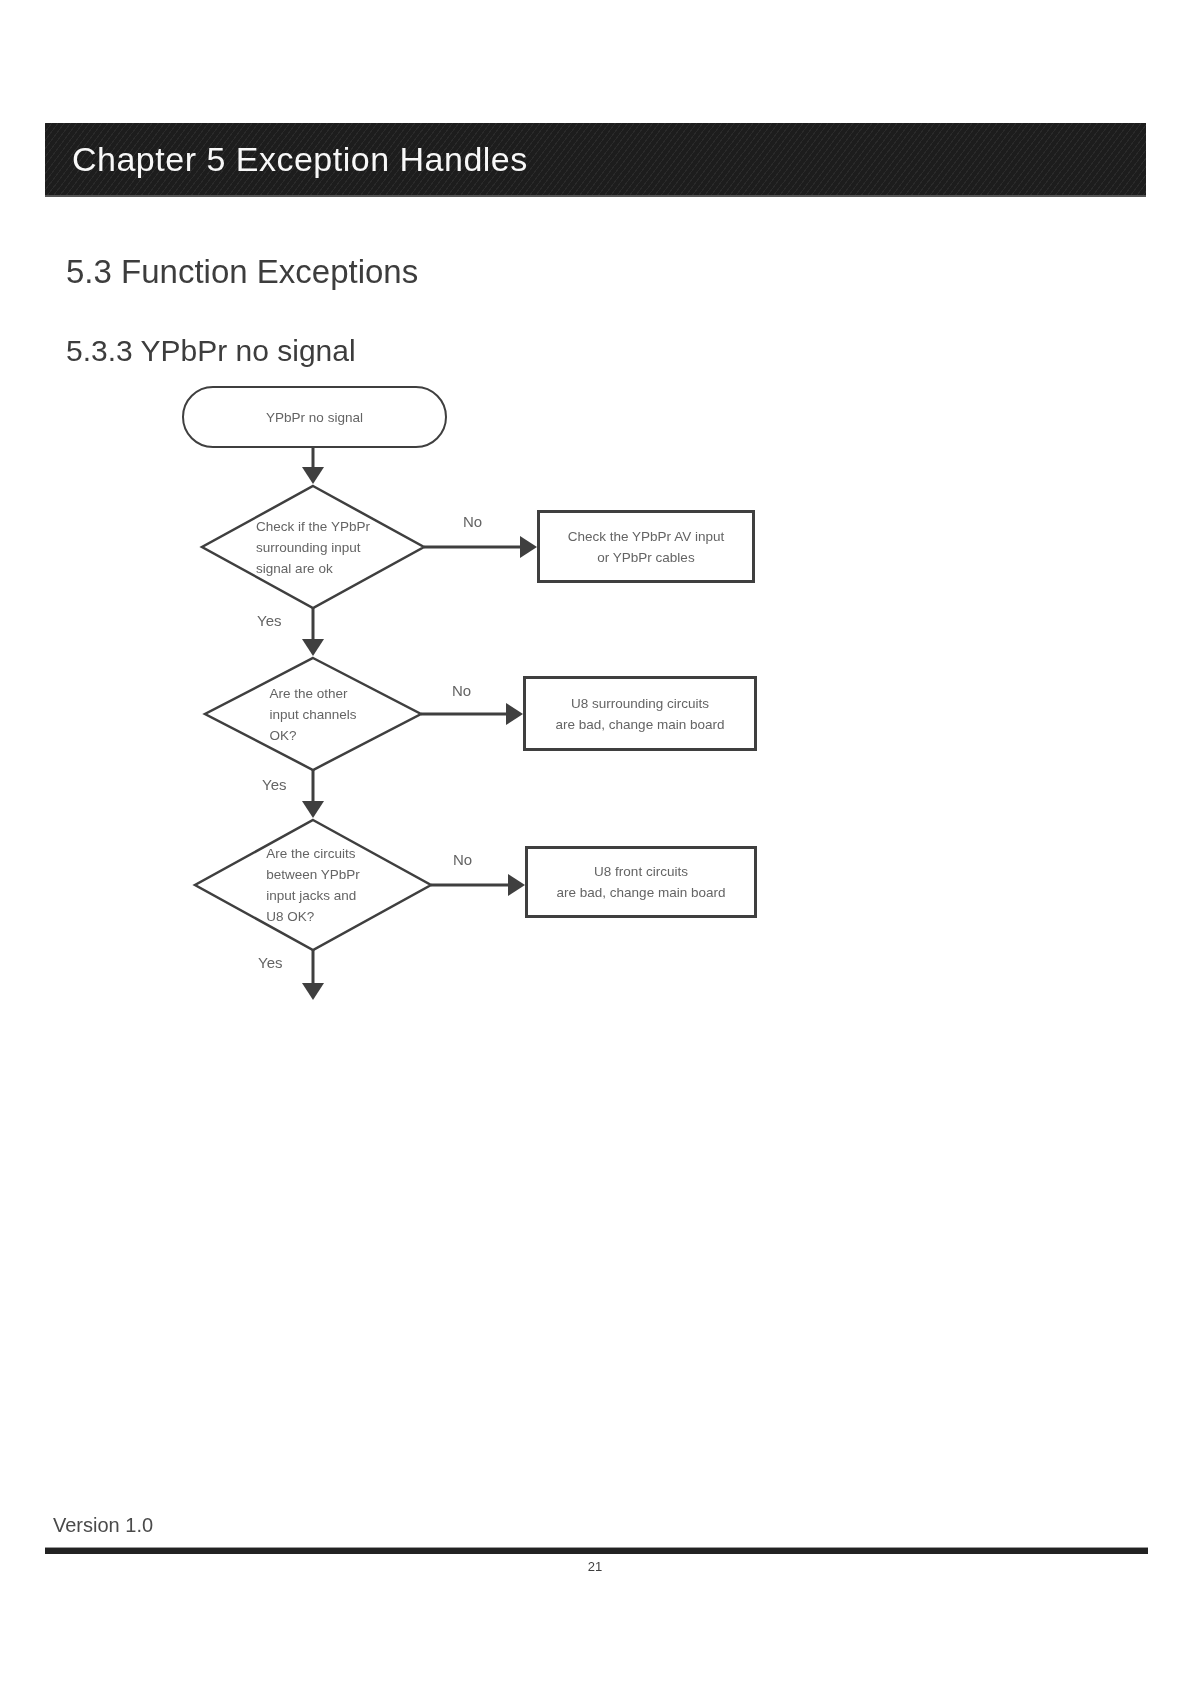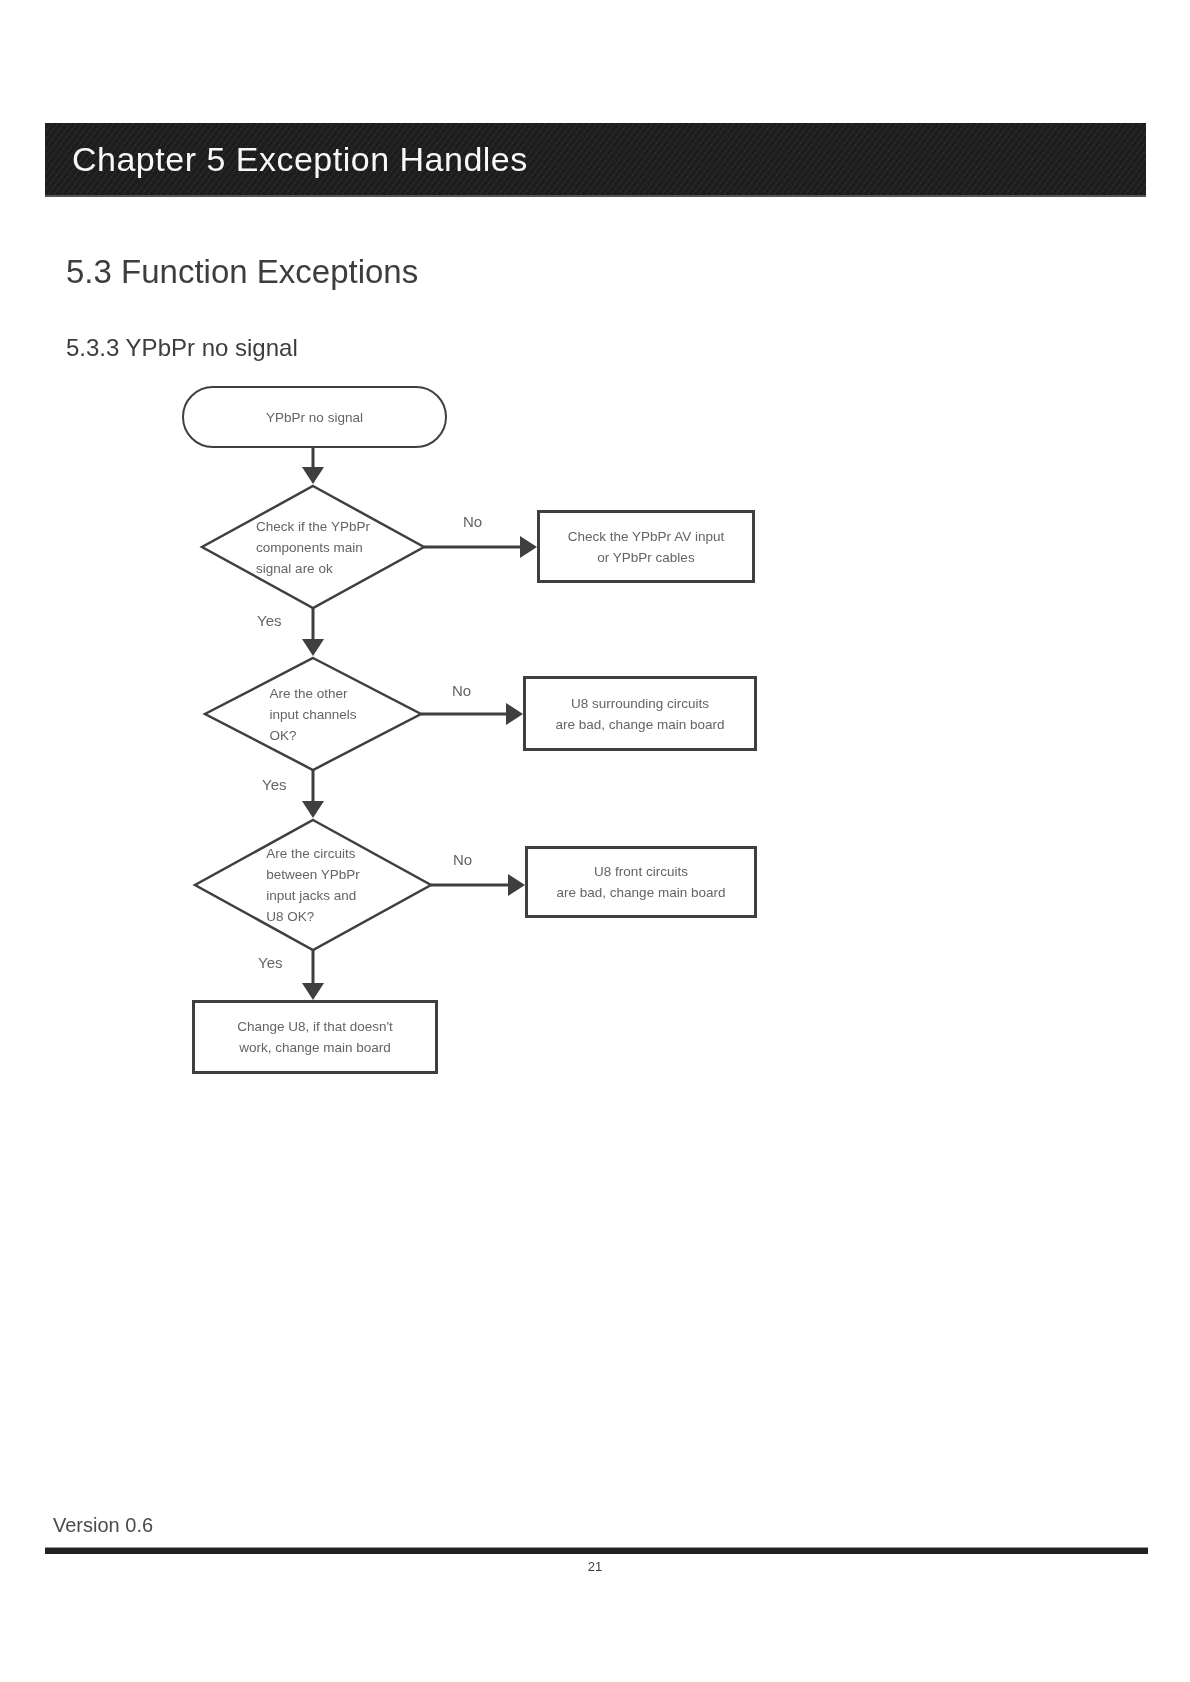--- a/index.html
+++ b/index.html
@@ -29,21 +29,21 @@
   .chapter-bar .chapter-title{
     color:var(--header-text);font-size:34px;font-weight:400;
     padding-left:27px;letter-spacing:0.5px;
   }
   .section-title{
     position:absolute;left:66px;top:250px;
     font-size:33px;font-weight:400;color:var(--heading);
   }
   .subsection-title{
     position:absolute;left:66px;top:331px;
-    font-size:24px;font-weight:400;color:var(--heading);
+    font-size:30px;font-weight:400;color:var(--heading);
   }
   .flowchart{position:absolute;left:0;top:0;width:1190px;height:1190px;padding-left:24px;}
   .flow-svg{position:absolute;left:0;top:0;width:1190px;height:1190px;}
   .node{
     position:absolute;display:flex;align-items:center;justify-content:center;
     text-align:center;color:var(--text);
     font-size:13.5px;line-height:21px;background:#ffffff;
   }
   .start-node{
     left:182px;top:383px;width:265px;height:62px;
@@ -129,21 +129,21 @@
       <polygon points="508,871 508,893 525,882" fill="#3f3f3f"></polygon>
     </svg>
 
     <div class="node start-node">
       <span>YPbPr no signal</span>
     </div>
 
     <div class="diamond-label dlabel-1">
       <div>
         <span>Check if the YPbPr</span>
-        <span>components main</span>
+        <span>surrounding input</span>
         <span>signal are ok</span>
       </div>
     </div>
     <div class="diamond-label dlabel-2">
       <div>
         <span>Are the other</span>
         <span>input channels</span>
         <span>OK?</span>
       </div>
     </div>
@@ -167,32 +167,26 @@
         <span>U8 surrounding circuits</span>
         <span>are bad, change main board</span>
       </div>
     </div>
     <div class="node action-box box-3">
       <div>
         <span>U8 front circuits</span>
         <span>are bad, change main board</span>
       </div>
     </div>
-    <div class="node action-box box-4">
-      <div>
-        <span>Change U8, if that doesn't</span>
-        <span>work, change main board</span>
-      </div>
-    </div>
 
     <div class="edge-label yes-1">Yes</div>
     <div class="edge-label no-1">No</div>
     <div class="edge-label yes-2">Yes</div>
     <div class="edge-label no-2">No</div>
     <div class="edge-label yes-3">Yes</div>
     <div class="edge-label no-3">No</div>
   </div>
 
-  <div class="footer-version">Version 0.6</div>
+  <div class="footer-version">Version 1.0</div>
   <div class="footer-rule"></div>
   <div class="page-number">21</div>
 
 </div>
 
 </body></html>

